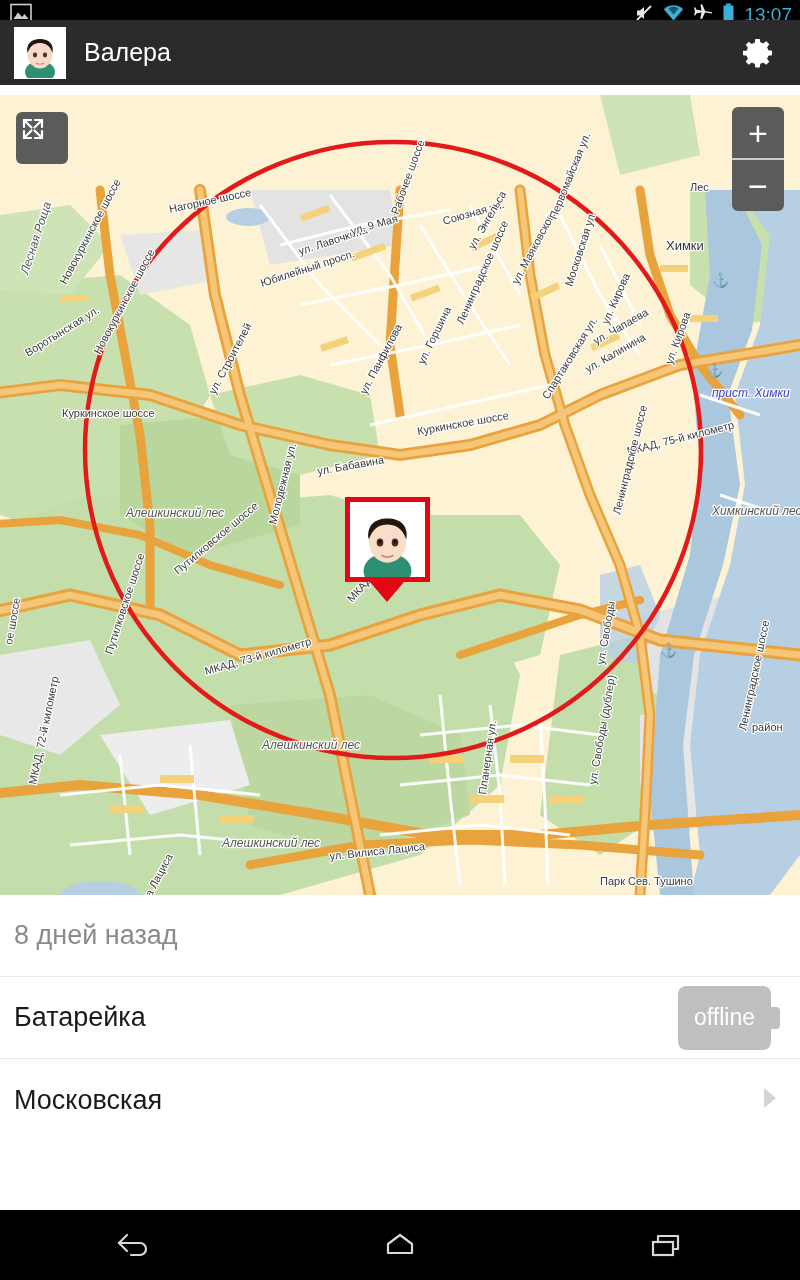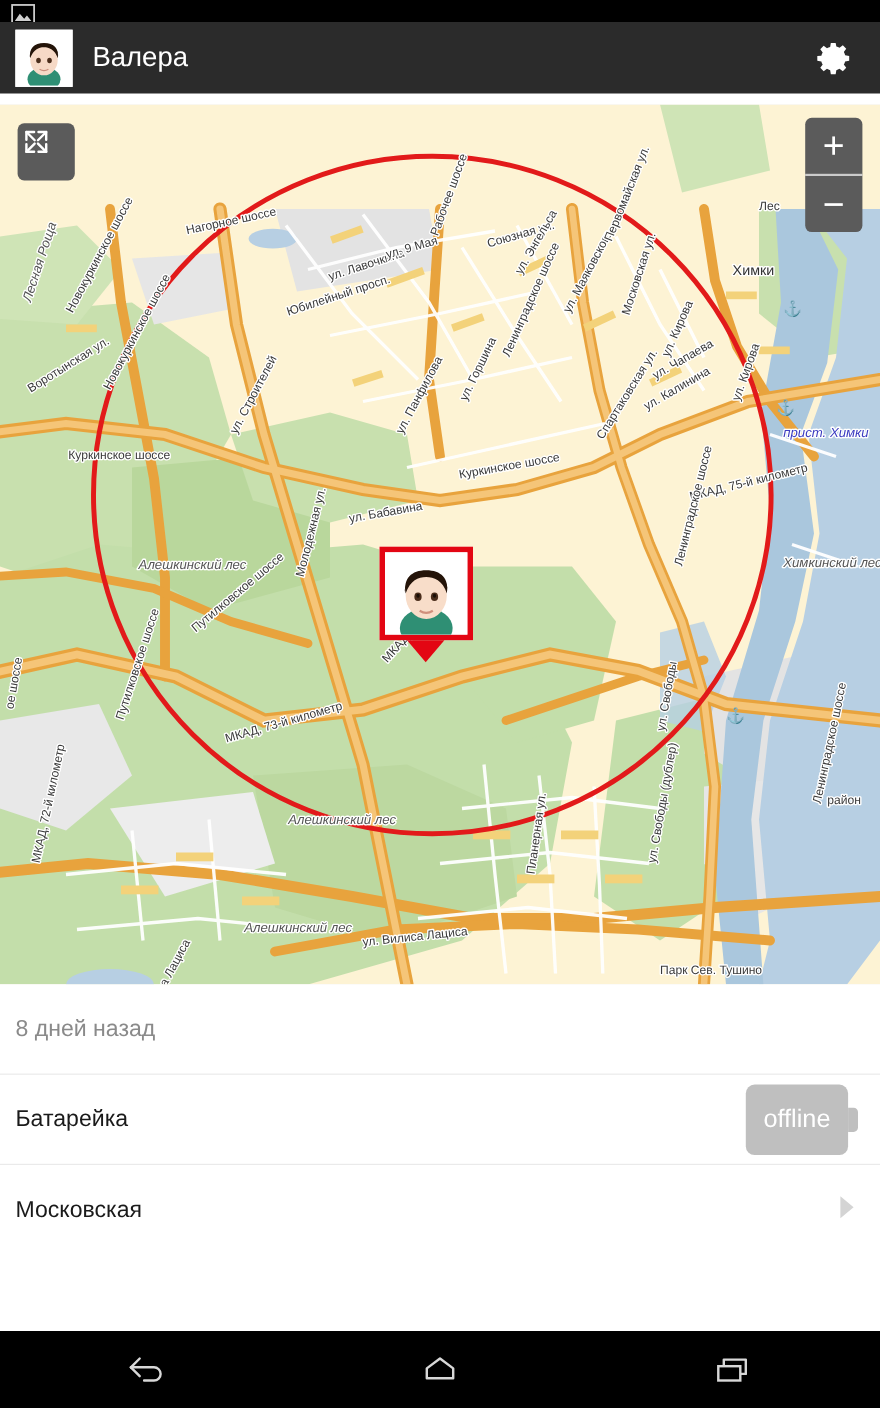--- a/index.html
+++ b/index.html
@@ -58,21 +58,21 @@
   .marker-tail {
     position: absolute; left: 370px; top: 487px; width: 0; height: 0;
     border-left: 17px solid transparent; border-right: 17px solid transparent;
     border-top: 20px solid #e30613;
   }
 
   
   .list { position: absolute; top: 895px; left: 0; width: 800px; background: #ffffff; }
   .row { position: relative; height: 82px; display: flex; align-items: center; border-bottom: 1px solid #e8e8e8; }
   .row:last-child { border-bottom: none; }
-  .row-label { font-size: 21px; color: #1a1a1a; padding-left: 14px; }
+  .row-label { font-size: 27px; color: #1a1a1a; padding-left: 14px; }
   .row-label.muted { color: #8a8a8a; }
   .cta {
     position: absolute; right: 0; top: 0; height: 60px; background: #e30613;
     color: #ffffff; font-size: 23px; display: flex; align-items: center;
     padding: 0 18px 0 20px; cursor: pointer;
   }
   .battery-badge {
     position: absolute; right: 20px; top: 50%; transform: translateY(-50%);
     display: flex; align-items: center;
   }
@@ -101,20 +101,46 @@
 <div id="screen">
 
   <div class="statusbar">
     <div class="sb-left">
       <span>
         <svg width="22" height="20" viewBox="0 0 22 20">
           <rect x="1" y="1.5" width="20" height="17" fill="none" stroke="#cfcfcf" stroke-width="1.6"></rect>
           <path d="M3.5 16 L8 9.5 L12 14 L14.5 11 L18.5 16 Z" fill="#cfcfcf"></path>
         </svg>
       </span>
+    </div>
+    <div class="sb-right">
+      <span>
+        <svg width="20" height="20" viewBox="0 0 20 20">
+          <path d="M3 7.5h3l4-3.5v12l-4-3.5H3z" fill="#e8e8e8"></path>
+          <line x1="3" y1="17" x2="17" y2="3" stroke="#e8e8e8" stroke-width="1.8"></line>
+        </svg>
+      </span>
+      <span>
+        <svg width="21" height="18" viewBox="0 0 21 18">
+          <path d="M10.5 16.5 L0.8 5.2 A14 14 0 0 1 20.2 5.2 Z" fill="#3ab0d6"></path>
+          <path d="M10.5 10.5 L5.5 4.6 A8 8 0 0 1 15.5 4.6 Z" fill="#0b0b0b" opacity=".55"></path>
+        </svg>
+      </span>
+      <span>
+        <svg width="20" height="20" viewBox="0 0 20 20">
+          <path d="M19 9.2 L12.1 8.1 L9.3 1.5 A1 1 0 0 0 7.6 2 L8.5 7.6 L3.6 6.8 L2.2 4.3 L1.1 4.6 L1.9 8.6 L1.1 12.2 L2.2 12.6 L3.7 10.3 L8.4 9.6 L7.4 15.2 A1 1 0 0 0 9.1 15.8 L12.1 9.5 L19 10.6 Z" fill="#e8e8e8"></path>
+        </svg>
+      </span>
+      <span>
+        <svg width="13" height="21" viewBox="0 0 13 21">
+          <rect x="4" y="0.5" width="5" height="2.2" fill="#3ab0d6"></rect>
+          <rect x="1.5" y="2.5" width="10" height="17.5" fill="#3ab0d6"></rect>
+        </svg>
+      </span>
+      <span class="sb-time">13:07</span>
     </div>
   </div>
 
   <div class="appbar">
     <div class="appbar-avatar">
       <svg width="50" height="50" viewBox="0 0 50 50">
         <rect width="50" height="50" fill="#ffffff"></rect>
         <ellipse cx="25" cy="44" rx="15" ry="11" fill="#2f8f74"></ellipse>
         <ellipse cx="25" cy="26" rx="12.5" ry="14.5" fill="#f6d9c6"></ellipse>
         <path d="M12 24 C12 10 38 10 38 24 C38 17 34 14 28 14 C20 14 14 16 12 24 Z" fill="#3a2418"></path>

